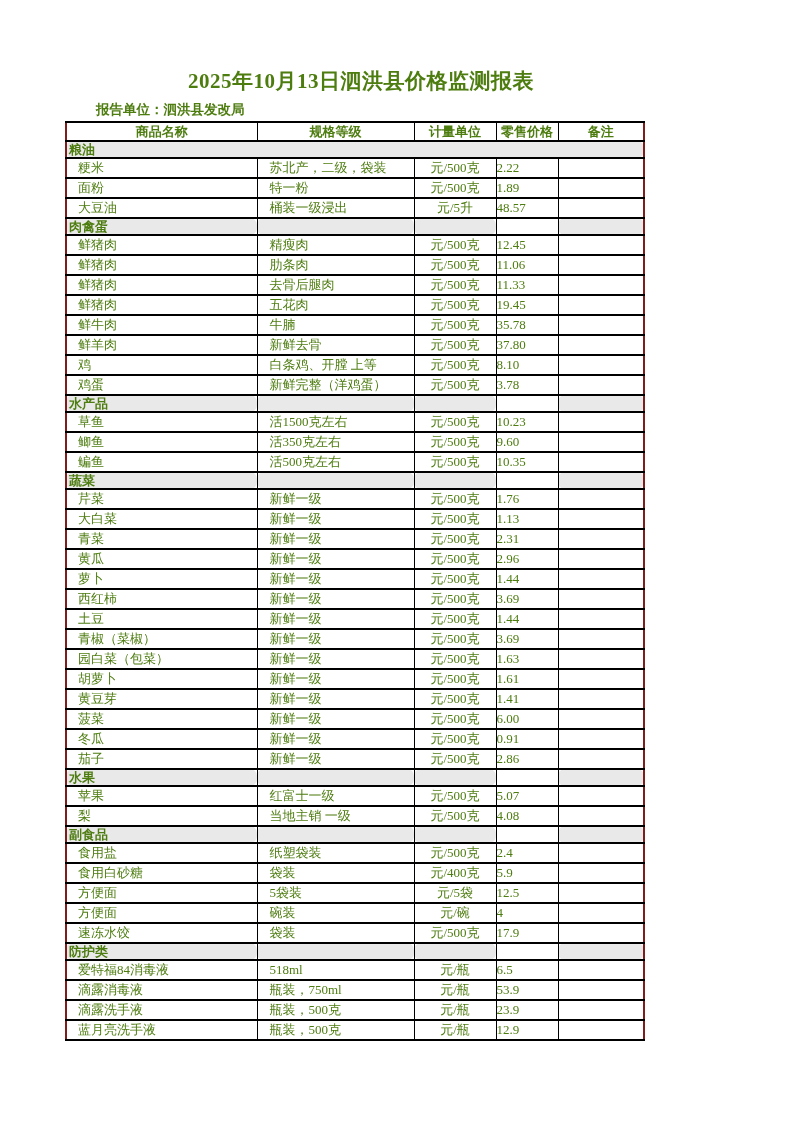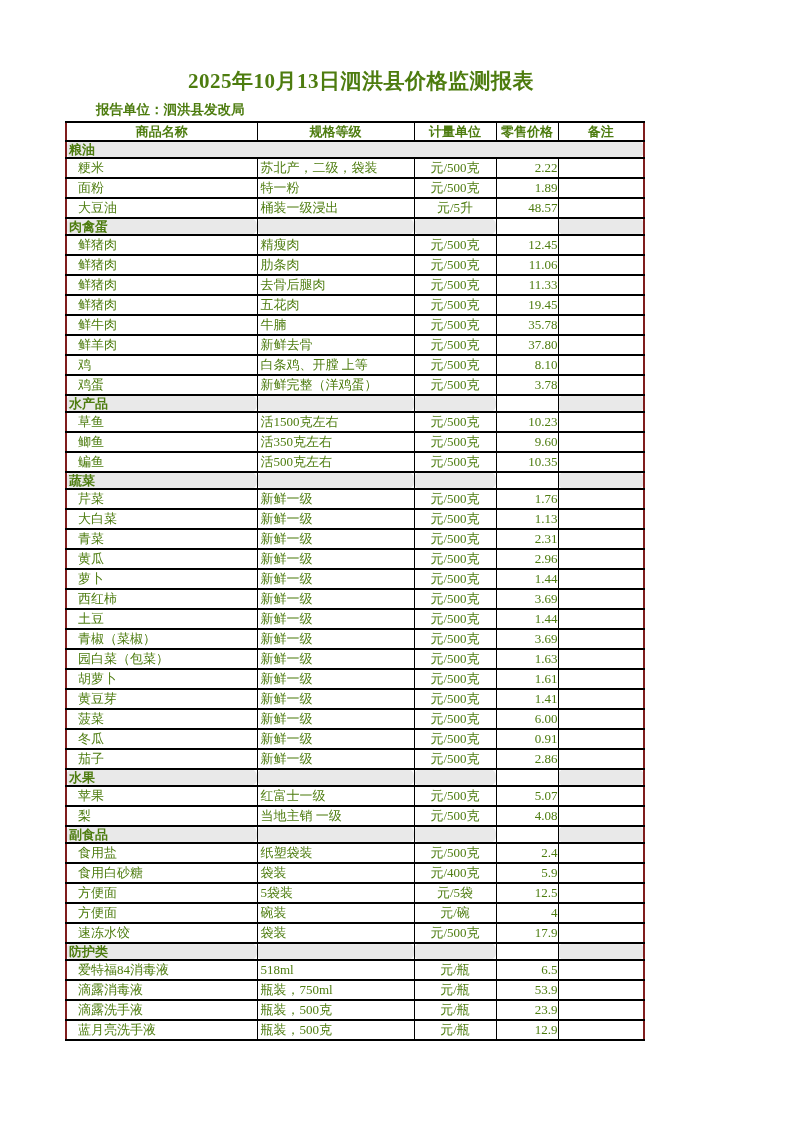--- a/index.html
+++ b/index.html
@@ -62,23 +62,23 @@
     line-height: 15px;
     background: var(--cat-bg, #e9e9e9);
     font-weight: bold;
     text-align: left;
     padding-left: 2px;
     border-radius: 7px;
   }
   tr.cat-row td.cat-price { background: #ffffff; }
   tr.data-row td { height: 18px; line-height: 18px; }
   td.product-name-cell { text-align: left; padding-left: 11px; margin-left: 19px; }
-  td.spec-cell { text-align: left; padding-left: 3px; }
+  td.spec-cell { text-align: left; padding-left: 12px; }
   td.unit-cell { text-align: center; }
-  td.price-cell { text-align: right; }
+  td.price-cell { text-align: left; }
   td.note-cell { text-align: center; }
 </style>
 </head>
 <body>
 
 <div class="page">
   <div class="doc-title">2025年10月13日泗洪县价格监测报表</div>
   <div class="report-unit">报告单位：泗洪县发改局</div>
 
   <table class="price-table">

